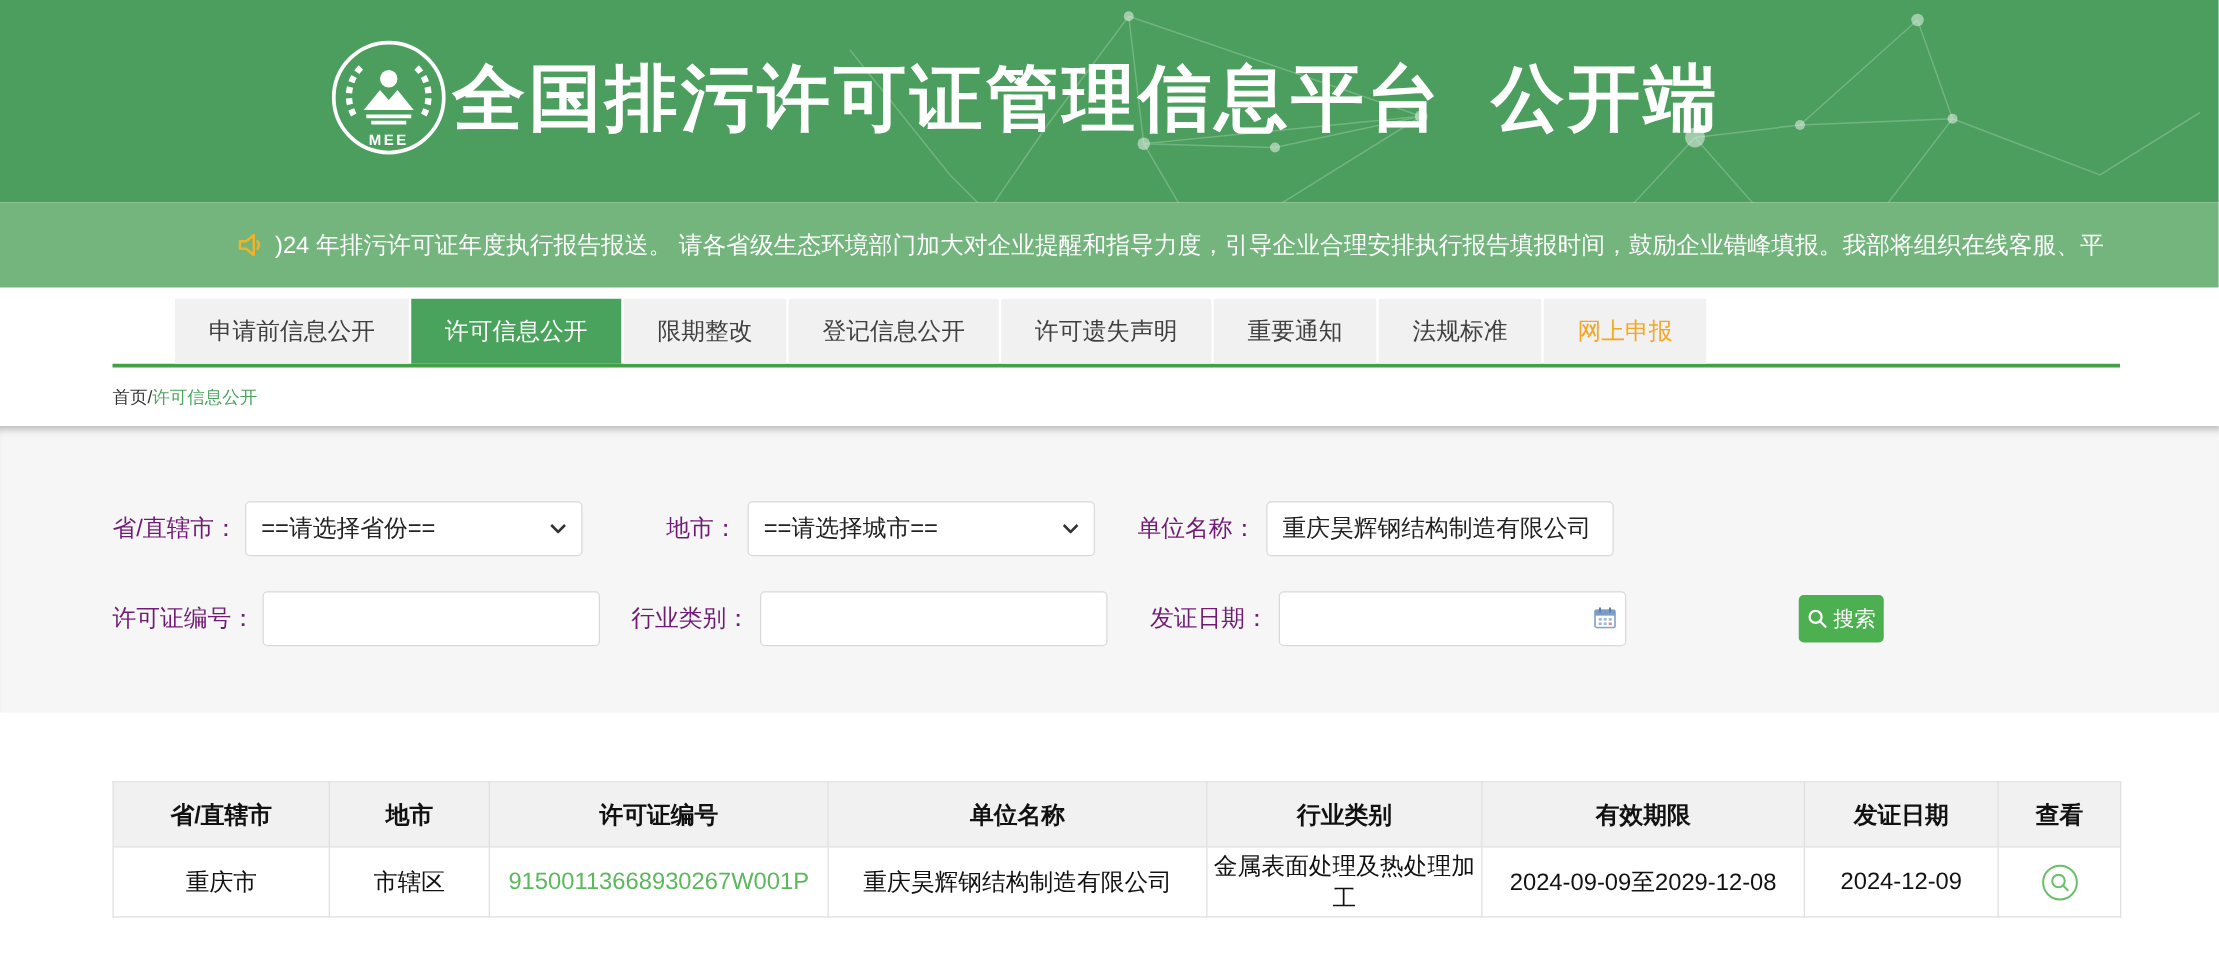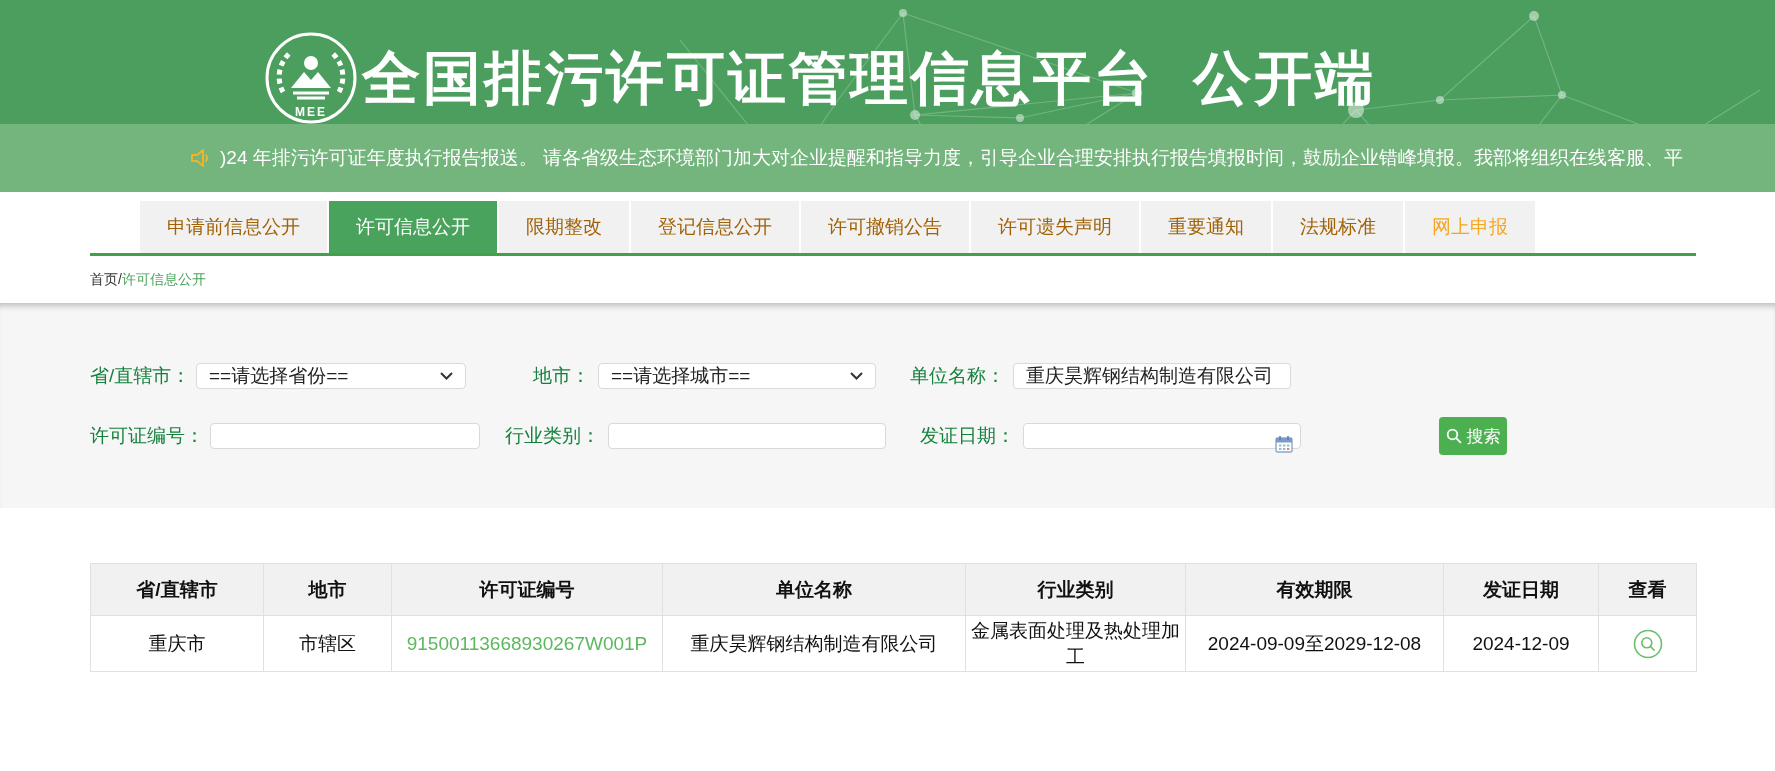--- a/index.html
+++ b/index.html
@@ -1,53 +1,53 @@
 <!DOCTYPE html>
 <html><head>
 <meta charset="utf-8">
 <style>
   * { margin:0; padding:0; box-sizing:border-box; }
   html,body { width:1775px; height:771px; overflow:hidden; background:#fff;
     font-family:"Liberation Sans", sans-serif; }
 
   
-  .header { position:relative; height:124px; background:#4b9e5d; overflow:hidden; }
+  .header { position:relative; height:162px; background:#4b9e5d; overflow:hidden; }
   .deco { position:absolute; left:0; top:0; width:1775px; height:228px; pointer-events:none; z-index:2; }
   .logo { position:absolute; left:263px; top:30px; width:96px; height:96px; z-index:3; }
   .site-title { position:absolute; left:362px; top:40px; z-index:3; color:#fff;
     font-size:58px; font-weight:900; letter-spacing:3px; white-space:pre; }
 
   
   .notice { position:relative; height:68px; background:#73b57d; display:flex; align-items:center;
     padding-left:188px; overflow:hidden; }
   .notice-icon { width:24px; height:24px; margin-right:8px; flex:0 0 auto; }
   .notice-text { color:#fff; font-size:19px; white-space:nowrap; overflow:hidden; }
 
   
   .tabbar-outer { background:#fff; padding-top:9px; }
   .tabbar { margin-left:90px; width:1606px; border-bottom:3px solid #43a047;
     display:flex; align-items:flex-end; }
   .tab { height:52px; margin-right:2px; padding:0 27px; display:flex; align-items:center;
-    background:#f1f1f1; color:#a16207; font-size:19px; cursor:pointer; white-space:nowrap; }
+    background:#f1f1f1; color:#404040; font-size:19px; cursor:pointer; white-space:nowrap; }
   .tab:first-child { margin-left:50px; }
   .tab.active { background:#4aa35c; color:#fff; }
   .tab.highlight { color:#f5a623; }
 
   
   .breadcrumb { padding:15px 0 14px 90px; font-size:14px; color:#333; }
   .breadcrumb .bc-current { color:#4aa35c; }
 
   
   .form-section { background:#f5f6f5; padding:60px 0 53px;
     box-shadow:inset 0 7px 7px -5px rgba(0,0,0,.28); }
   .form-row { display:flex; align-items:center; padding-left:90px; }
   .form-row + .form-row { margin-top:28px; }
-  .f-label { font-size:19px; color:#15803d; text-align:right; white-space:nowrap; }
+  .f-label { font-size:19px; color:#701a75; text-align:right; white-space:nowrap; }
   .w98{width:98px;} .w124{width:124px;} .w129{width:129px;} .w112{width:112px;} .w120{width:120px;}
-  .select-box, .text-input { height:26px; background:#fff; border:1px solid #d9d9d9;
+  .select-box, .text-input { height:44px; background:#fff; border:1px solid #d9d9d9;
     border-radius:4px; margin-left:8px; font-size:19px; color:#222; }
   .select-box { display:flex; align-items:center; justify-content:space-between;
     padding:0 12px; cursor:pointer; }
   .select-box .chev { flex:0 0 auto; margin-left:6px; }
   .text-input { padding:0 12px; outline:none; }
   .w270{width:270px;} .w278{width:278px;}
   .date-wrap { position:relative; margin-left:8px; }
   .date-wrap .text-input { margin-left:0; width:278px; padding-right:34px; }
   .cal-btn { position:absolute; right:8px; top:12px; width:18px; height:18px; cursor:pointer; }
   .search-btn { margin-left:138px; height:38px; width:68px; background:#4cb050; border:none;
@@ -112,21 +112,20 @@
   </svg>
   <div class="notice-text">)24 年排污许可证年度执行报告报送。 请各省级生态环境部门加大对企业提醒和指导力度，引导企业合理安排执行报告填报时间，鼓励企业错峰填报。我部将组织在线客服、平</div>
 </div>
 
 <div class="tabbar-outer">
   <div class="tabbar">
     <div class="tab">申请前信息公开</div>
     <div class="tab active">许可信息公开</div>
     <div class="tab">限期整改</div>
     <div class="tab">登记信息公开</div>
-    <div class="tab">许可撤销公告</div>
     <div class="tab">许可遗失声明</div>
     <div class="tab">重要通知</div>
     <div class="tab">法规标准</div>
     <div class="tab highlight">网上申报</div>
   </div>
 </div>
 
 <div class="breadcrumb">
   <span>首页</span><span>/</span><span class="bc-current">许可信息公开</span>
 </div>

